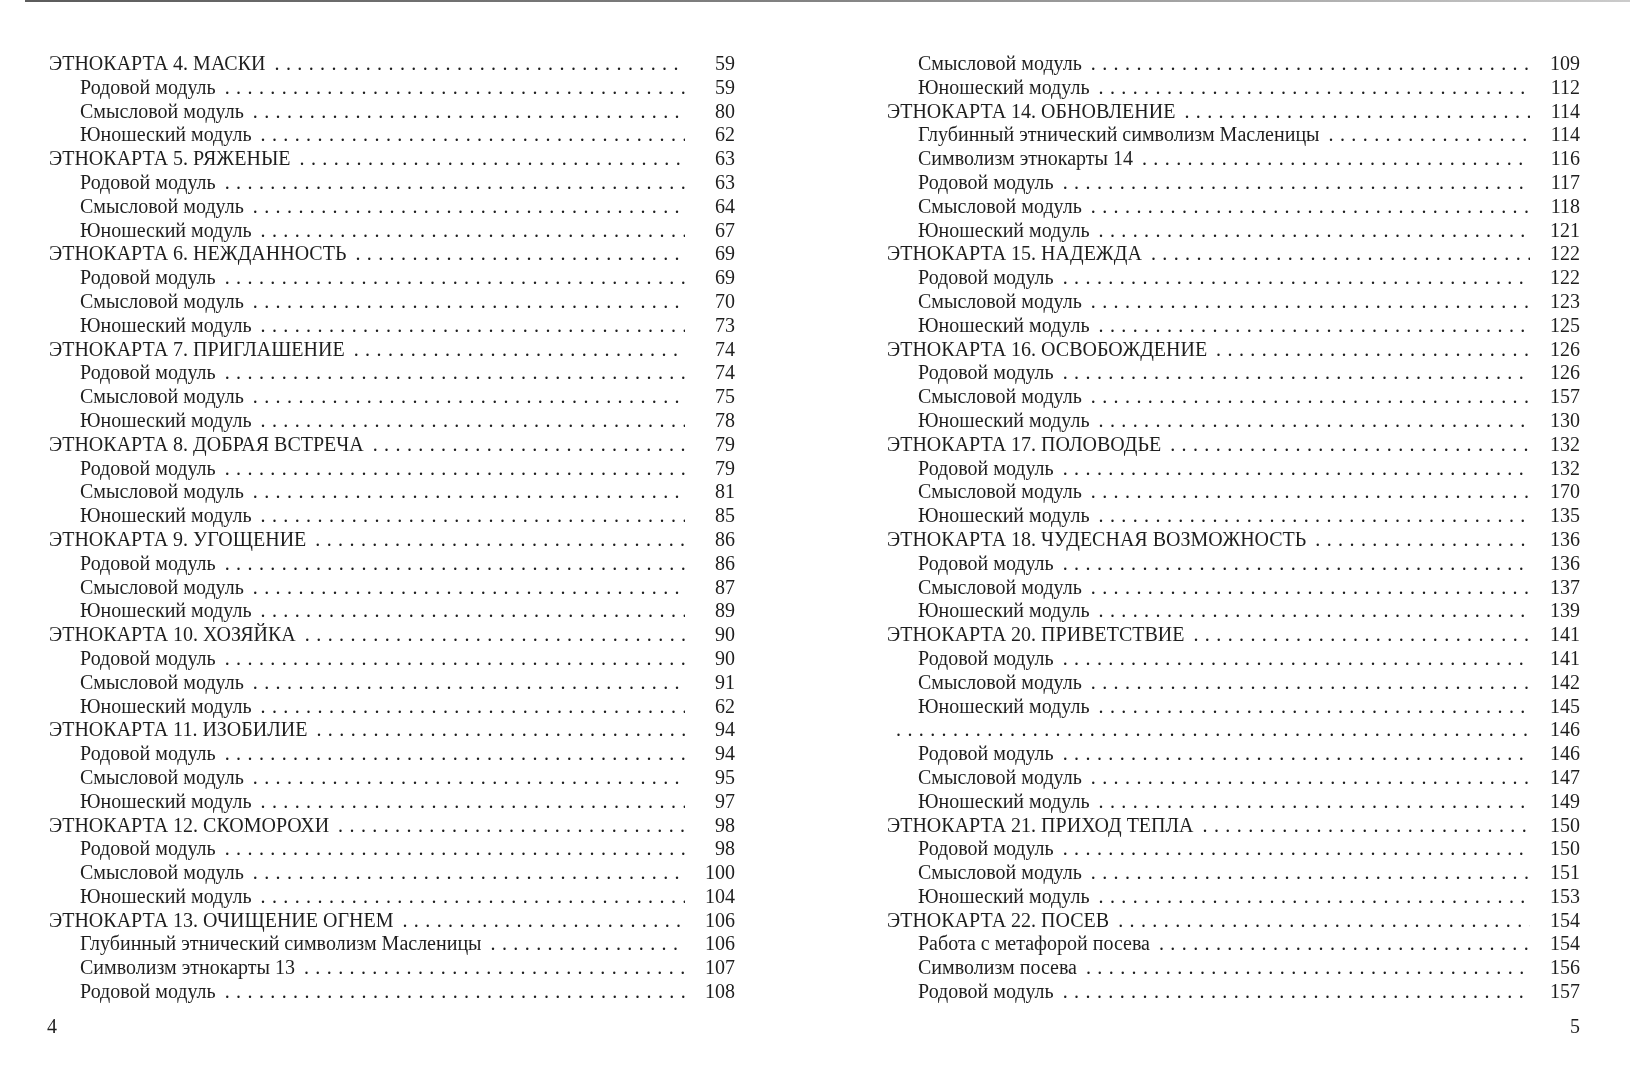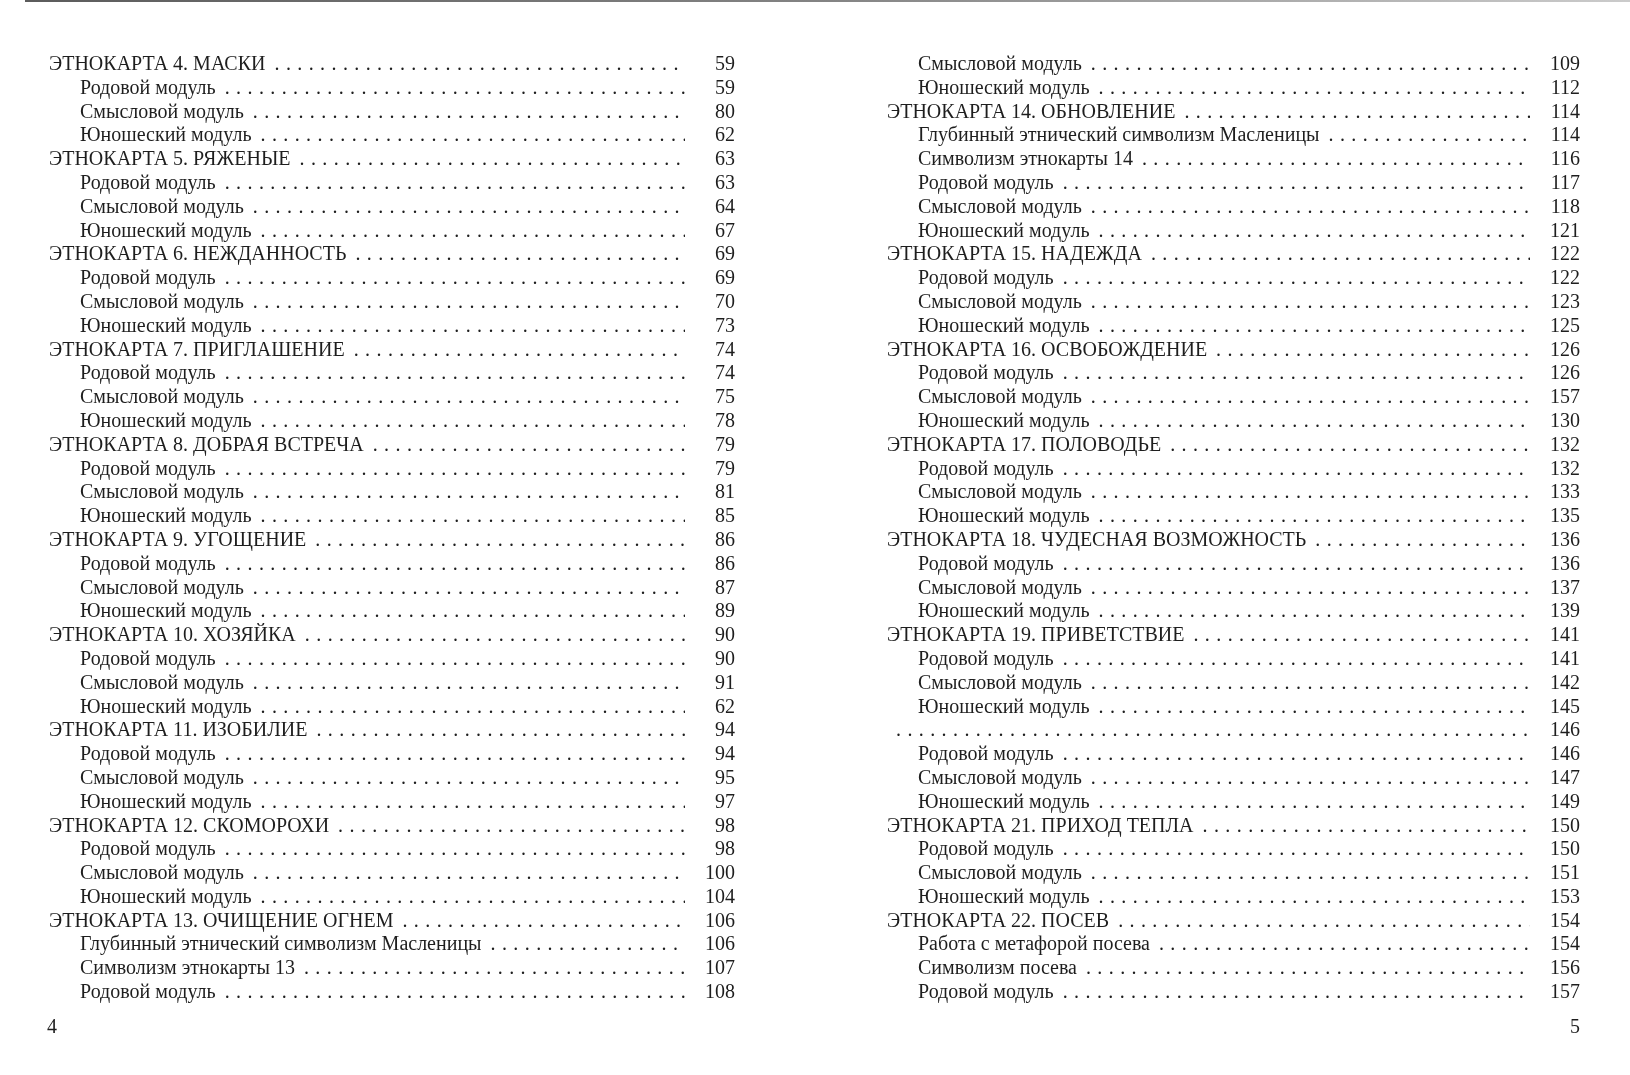--- a/index.html
+++ b/index.html
@@ -357,21 +357,21 @@
         <span class="num">132</span>
       </div>
       <div class="row lvl1">
         <span class="label">Родовой модуль</span>
         <span class="leader"></span>
         <span class="num">132</span>
       </div>
       <div class="row lvl1">
         <span class="label">Смысловой модуль</span>
         <span class="leader"></span>
-        <span class="num">133</span>
+        <span class="num">170</span>
       </div>
       <div class="row lvl1">
         <span class="label">Юношеский модуль</span>
         <span class="leader"></span>
         <span class="num">135</span>
       </div>
       <div class="row">
         <span class="label">ЭТНОКАРТА 18. ЧУДЕСНАЯ ВОЗМОЖНОСТЬ</span>
         <span class="leader"></span>
         <span class="num">136</span>
@@ -385,21 +385,21 @@
         <span class="label">Смысловой модуль</span>
         <span class="leader"></span>
         <span class="num">137</span>
       </div>
       <div class="row lvl1">
         <span class="label">Юношеский модуль</span>
         <span class="leader"></span>
         <span class="num">139</span>
       </div>
       <div class="row">
-        <span class="label">ЭТНОКАРТА 19. ПРИВЕТСТВИЕ</span>
+        <span class="label">ЭТНОКАРТА 20. ПРИВЕТСТВИЕ</span>
         <span class="leader"></span>
         <span class="num">141</span>
       </div>
       <div class="row lvl1">
         <span class="label">Родовой модуль</span>
         <span class="leader"></span>
         <span class="num">141</span>
       </div>
       <div class="row lvl1">
         <span class="label">Смысловой модуль</span>

